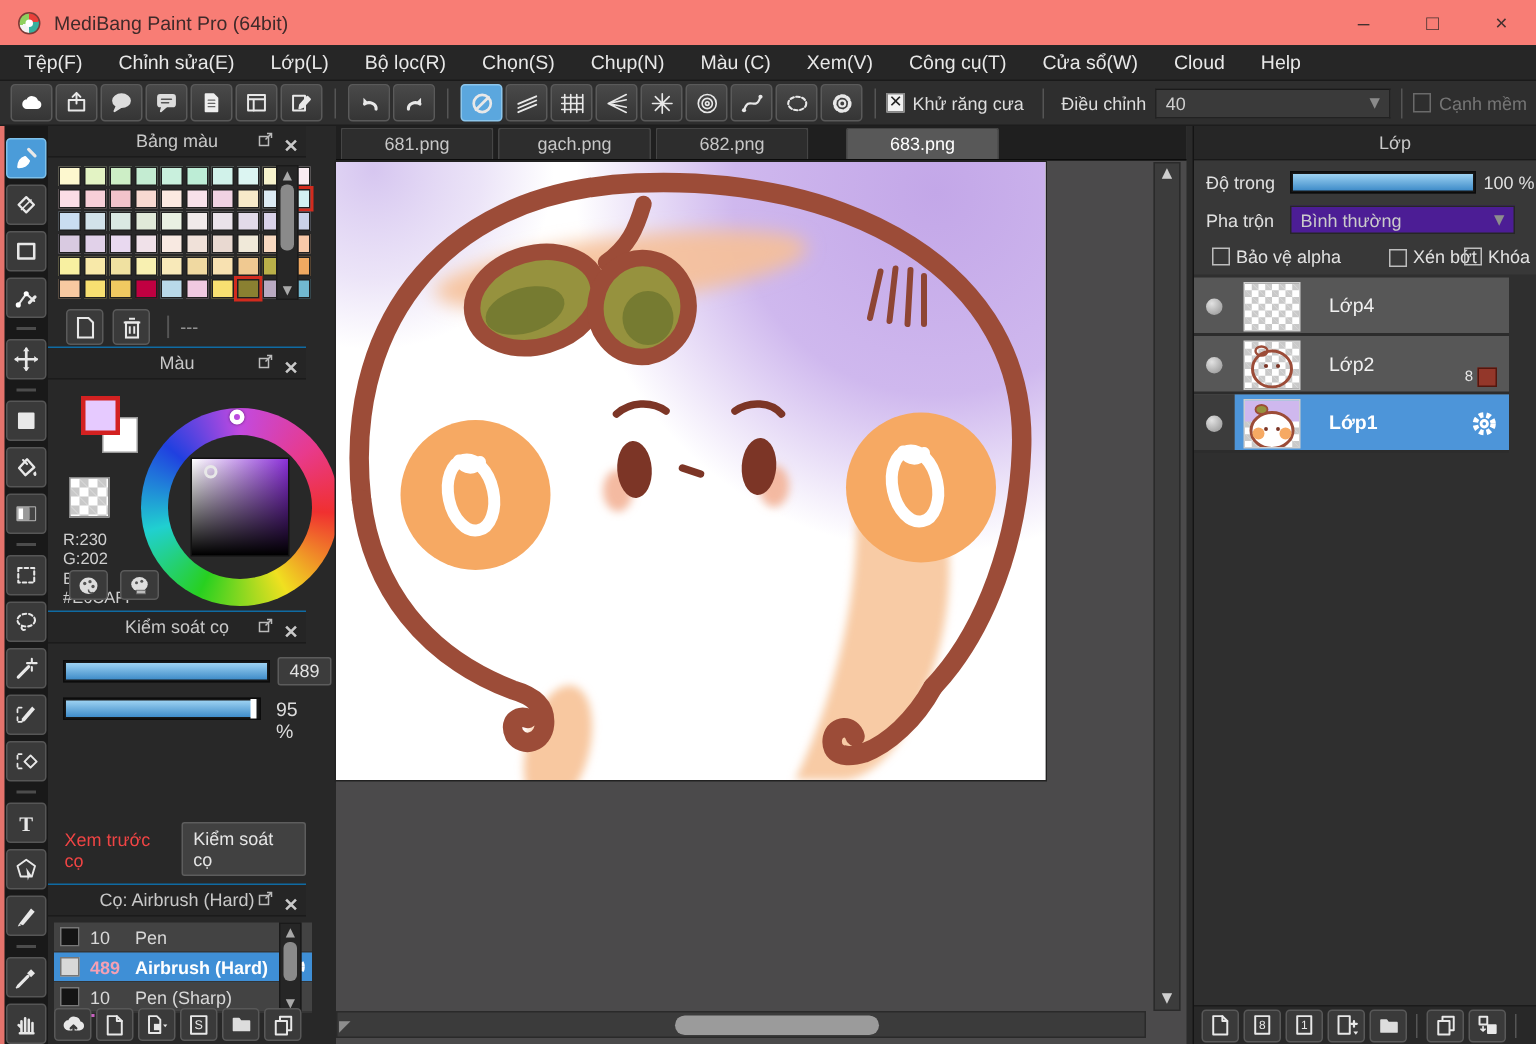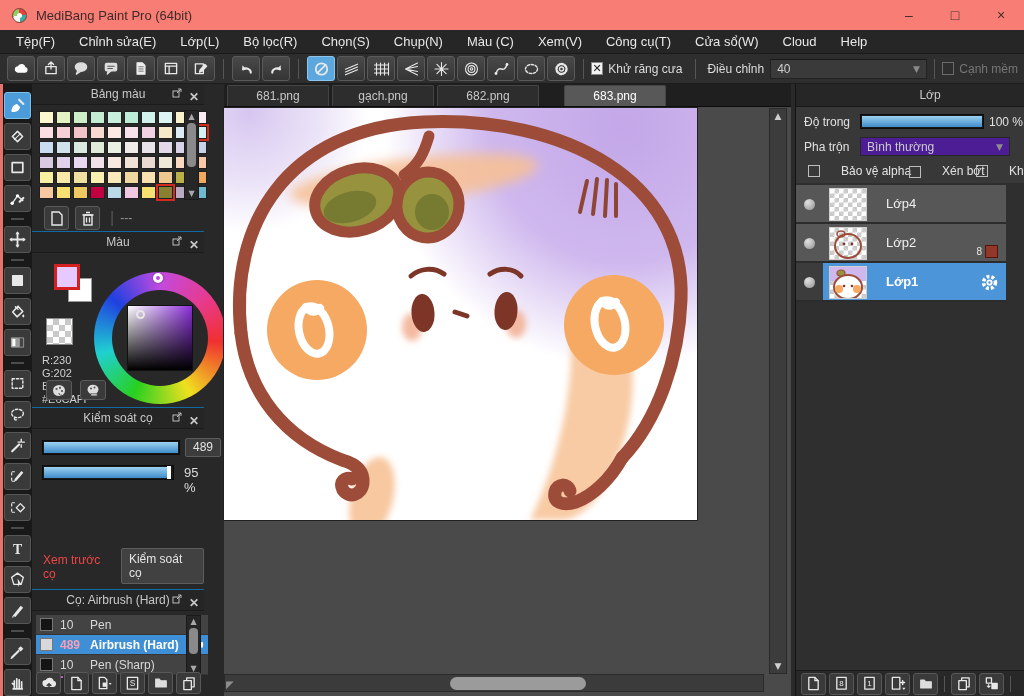--- a/index.html
+++ b/index.html
@@ -104,21 +104,21 @@
   .cv-hthumb { position:absolute; left:225px; top:2px; width:136px; height:13px; background:#9b9b9b; border-radius:7px; }
   .cv-corner { position:absolute; left:2px; bottom:6px; color:#8e8e8e; font-size:10px; font-family:"DejaVu Sans",sans-serif; }
 
   
   .rightcol { position:absolute; left:795px; top:84px; width:269px; height:612px; background:#2f2f2f; border-left:1px solid #141414; }
   .lhead { height:23px; background:#262626; border-bottom:1px solid #191919; text-align:center; font-size:12px; color:#cacaca; line-height:22px; position:relative; }
   .lctrl { position:absolute; left:0; top:23px; width:229px; height:76px; background:#383838; font-size:12px; }
   .lrow-label { position:absolute; color:#e0e0e0; }
   .blendbox { position:absolute; left:64px; top:30px; width:150px; height:19px; background:#4c1d95; border:1px solid #262626; color:#cbcbcb; display:flex; align-items:center; padding:0 6px; font-size:12px; }
   .blendbox .arr { margin-left:auto; color:#8d8d8d; font-size:9px; font-family:"DejaVu Sans",sans-serif; }
-  .lcb { display:inline-flex; align-items:center; gap:21px; position:absolute; top:57px; color:#e2e2e2; font-size:12px; }
+  .lcb { display:inline-flex; align-items:center; gap:4px; position:absolute; top:57px; color:#e2e2e2; font-size:12px; }
   .lcb .box { width:12px; height:12px; border:1px solid #bdbdbd; background:transparent; }
   .layers { position:absolute; left:0; top:101px; width:210px; }
   .lay { position:relative; height:39px; background:#575757; border-bottom:2px solid #2c2c2c; display:flex; align-items:center; }
   .lay .dotcol { position:absolute; left:0; top:0; width:27px; height:100%; }
   .lay .dot { position:absolute; left:8px; top:14px; width:11px; height:11px; border-radius:50%; background:radial-gradient(circle at 35% 30%,#e2e2e2,#8f8f8f); }
   .lay .selbg { position:absolute; left:27px; top:0; right:0; bottom:0; background:#4d95d9; }
   .lay.sel .dotcol { background:#3c3c3c; }
   .lay .thumb { position:absolute; left:33px; top:3px; width:38px; height:33px; border:1px solid #cfcfcf; background:#fff; overflow:hidden; }
   .lay .lname { position:absolute; left:90px; font-size:13px; color:#f0f0f0; }
   .lay.sel .lname { font-weight:bold; color:#fff; }
@@ -853,21 +853,21 @@
     <span class="lrow-label" style="left:193px;top:8px;">100 %</span>
     <span class="lrow-label" style="left:8px;top:33px;">Pha trộn</span>
     <div class="blendbox">
       <span>Bình thường</span>
       <span class="arr">▼</span>
     </div>
     <span class="lcb" style="left:12px;">
         <span class="box"></span>
         <span>Bảo vệ alpha</span>
       </span>
-    <span class="lcb" style="left:113px;align-items:flex-end;">
+    <span class="lcb" style="left:130px;align-items:flex-end;">
         <span class="box"></span>
         <span>Xén bớt</span>
       </span>
     <span class="lcb" style="left:180px;">
         <span class="box"></span>
         <span>Khóa</span>
       </span>
   </div>
 
   <div class="layers" id="layerlist">

